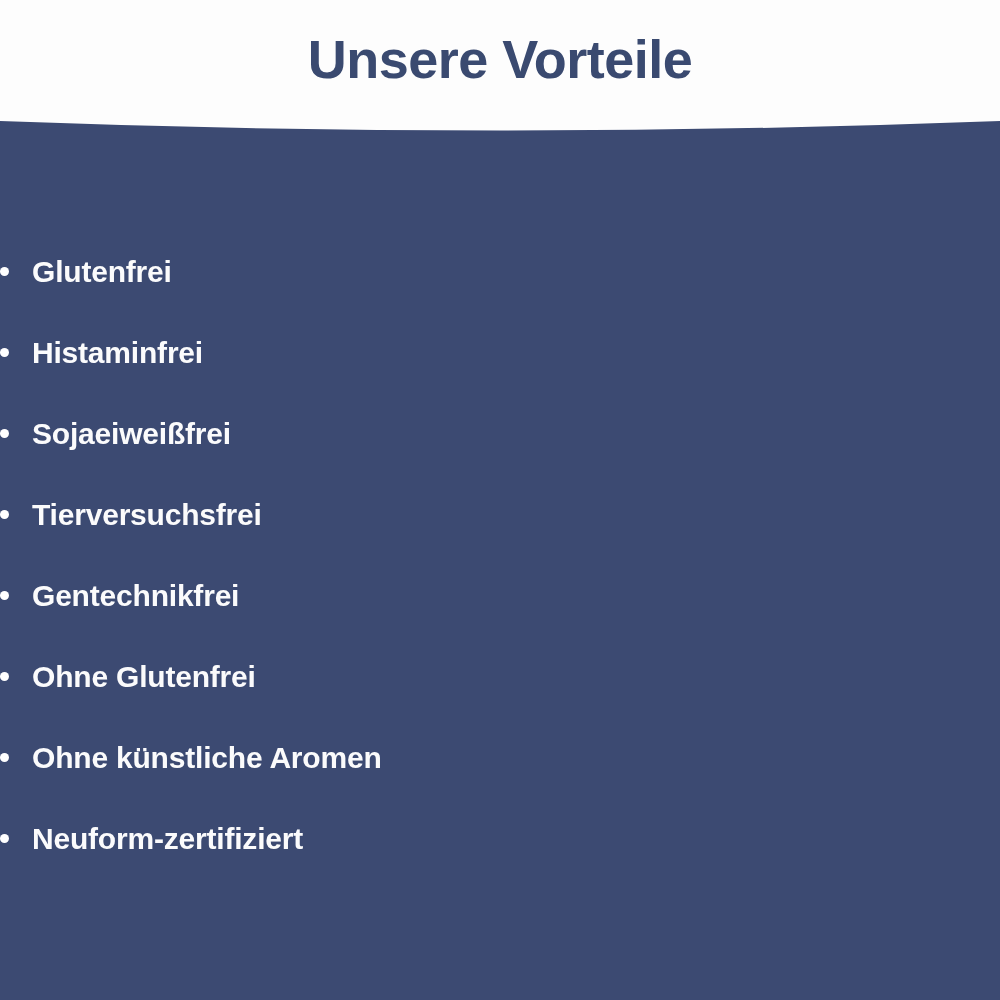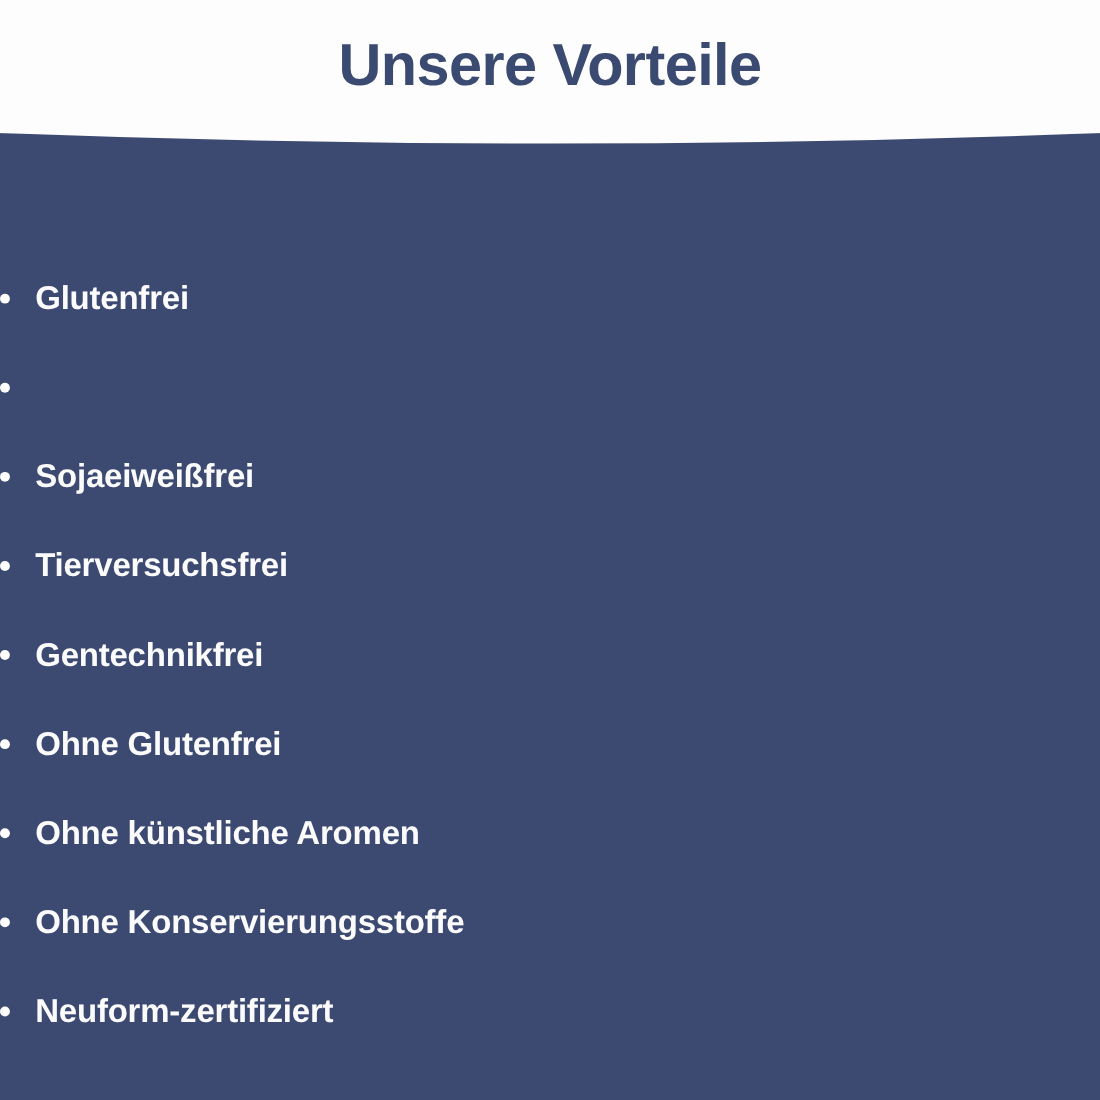--- a/index.html
+++ b/index.html
@@ -124,20 +124,21 @@
 
   <ul class="benefits-list">
 
     <li class="benefit-item">
       <span class="benefit-bullet"></span>
       <span class="benefit-label">Glutenfrei</span>
     </li>
 
     <li class="benefit-item">
       <span class="benefit-bullet"></span>
+      <span class="benefit-label">Histaminfrei</span>
     </li>
 
     <li class="benefit-item">
       <span class="benefit-bullet"></span>
       <span class="benefit-label">Sojaeiweißfrei</span>
     </li>
 
     <li class="benefit-item">
       <span class="benefit-bullet"></span>
       <span class="benefit-label">Tierversuchsfrei</span>
@@ -151,24 +152,20 @@
     <li class="benefit-item">
       <span class="benefit-bullet"></span>
       <span class="benefit-label">Ohne Glutenfrei</span>
     </li>
 
     <li class="benefit-item">
       <span class="benefit-bullet"></span>
       <span class="benefit-label">Ohne künstliche Aromen</span>
     </li>
 
-    <li class="benefit-item">
-      <span class="benefit-bullet"></span>
-      <span class="benefit-label">Ohne Konservierungsstoffe</span>
-    </li>
 
     <li class="benefit-item">
       <span class="benefit-bullet"></span>
       <span class="benefit-label">Neuform-zertifiziert</span>
     </li>
 
   </ul>
 </div>
 
 </body></html>

